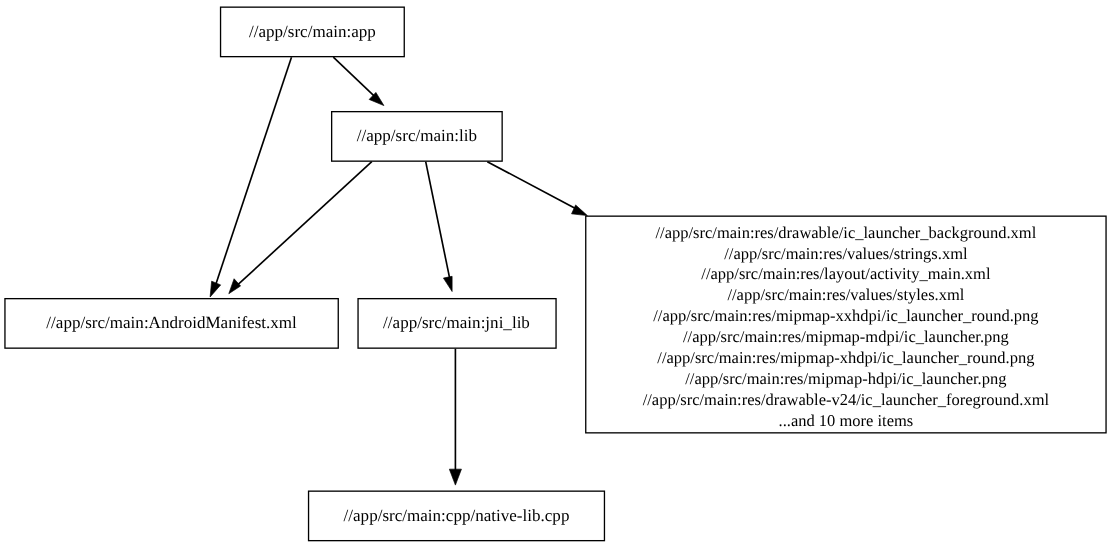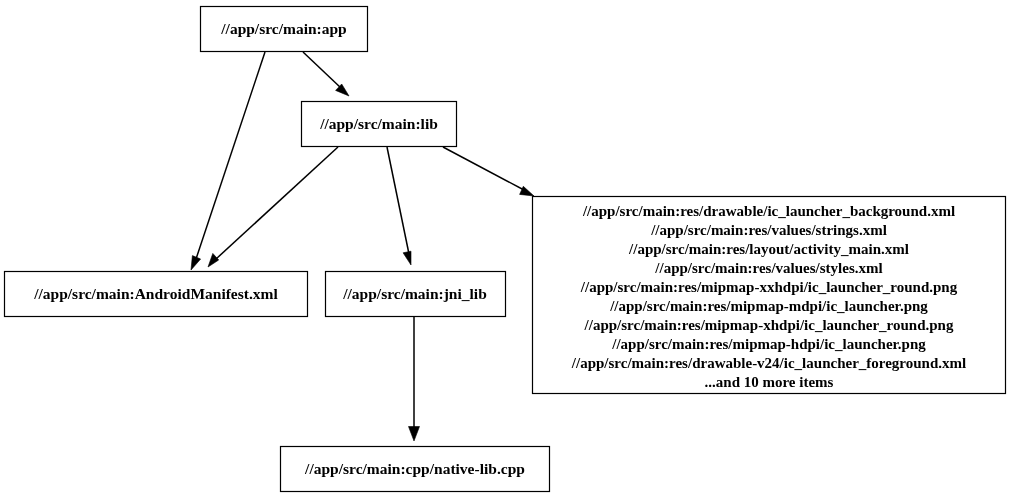--- a/index.html
+++ b/index.html
@@ -7,21 +7,20 @@
     padding: 0;
     background: #ffffff;
   }
   #graph-canvas {
     position: relative;
     width: 1018px;
     height: 496px;
     background: #ffffff;
     overflow: hidden;
     font-family: "Liberation Serif", "DejaVu Serif", serif;
-    font-weight: bold;
   }
   svg#graph-svg {
     position: absolute;
     top: 0;
     left: 0;
     width: 1018px;
     height: 496px;
   }
   .node-box {
     fill: #ffffff;

